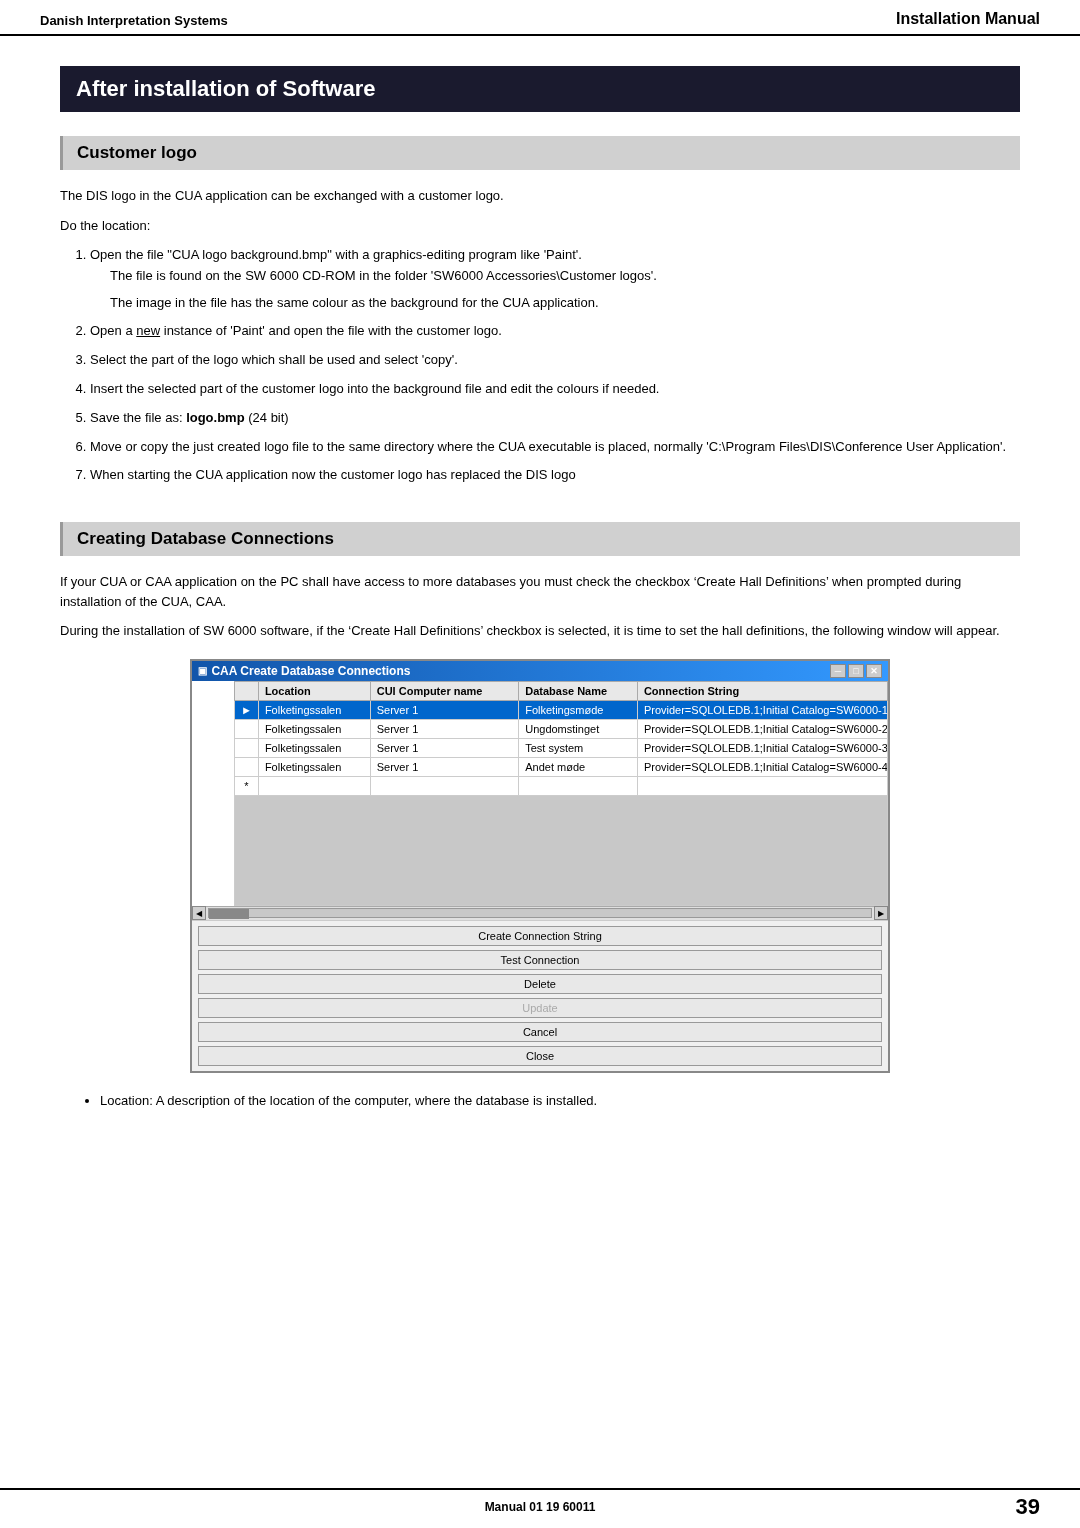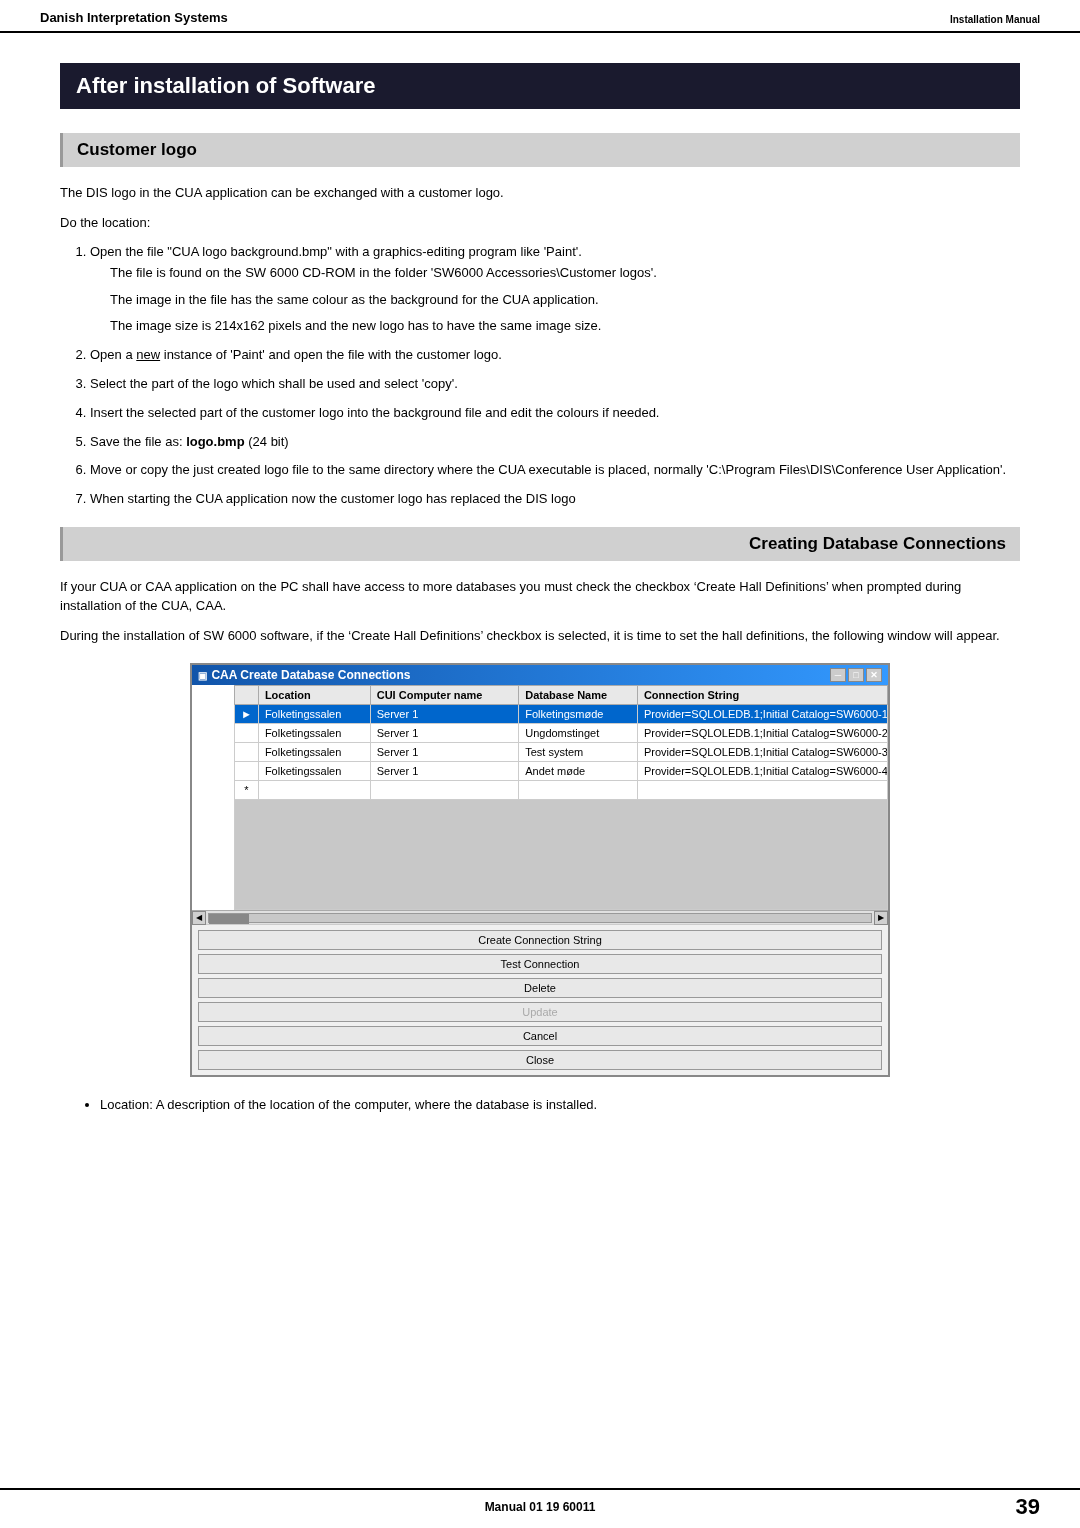--- a/index.html
+++ b/index.html
@@ -15,21 +15,21 @@
 
     
     .header {
       display: flex;
       justify-content: space-between;
       align-items: flex-end;
       padding: 10px 40px 6px 40px;
       border-bottom: 2px solid #000;
     }
     .header-left { font-weight: bold; font-size: 13px; }
-    .header-right { font-weight: bold; font-size: 10px; }
+    .header-right { font-weight: bold; font-size: 16px; }
 
     
     .content {
       padding: 30px 60px 60px 60px;
     }
 
     
     .section-title-main {
       background: #1a1a2e;
       color: #fff;
@@ -256,31 +256,30 @@
   <div class="section-title-sub">Customer logo</div>
 
   <p class="body-text">The DIS logo in the CUA application can be exchanged with a customer logo.</p>
   <p class="body-text">Do the location:</p>
 
   <ol class="ordered-list">
     <li>
       Open the file "CUA logo background.bmp" with a graphics-editing program like 'Paint'.
       <div class="sub-text">The file is found on the SW 6000 CD-ROM in the folder 'SW6000 Accessories\Customer logos'.</div>
       <div class="sub-text">The image in the file has the same colour as the background for the CUA application.</div>
-      <div class="sub-text">The image size is 214x162 pixels and the new logo has to have the same image size.</div>
     </li>
     <li>Open a <span class="underline">new</span> instance of 'Paint' and open the file with the customer logo.</li>
     <li>Select the part of the logo which shall be used and select 'copy'.</li>
     <li>Insert the selected part of the customer logo into the background file and edit the colours if needed.</li>
     <li>Save the file as: <span class="bold">logo.bmp</span> (24 bit)</li>
     <li>Move or copy the just created logo file to the same directory where the CUA executable is placed, normally 'C:\Program Files\DIS\Conference User Application'.</li>
     <li>When starting the CUA application now the customer logo has replaced the DIS logo</li>
   </ol>
 
-  <div class="section-title-sub" style="margin-top: 17px; text-align: right;">Creating Database Connections</div>
+  <div class="section-title-sub" style="margin-top: 36px;">Creating Database Connections</div>
 
   <p class="body-text">If your CUA or CAA application on the PC shall have access to more databases you must check the checkbox ‘Create Hall Definitions’ when prompted during installation of the CUA, CAA.</p>
   <p class="body-text">During the installation of SW 6000 software, if the ‘Create Hall Definitions’ checkbox is selected, it is time to set the hall definitions, the following window will appear.</p>
 
   <div class="window-container">
 
     <div class="window-titlebar">
       <div class="window-titlebar-title">
         <span class="window-title-icon">▣</span>
         <span>CAA Create Database Connections</span>

